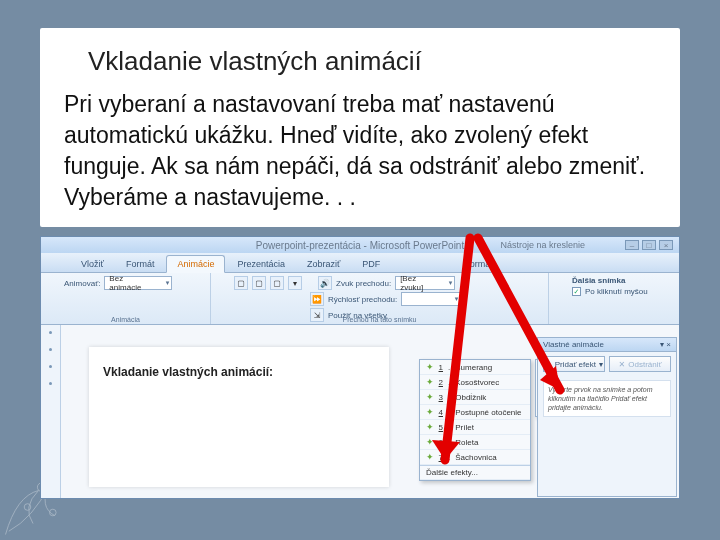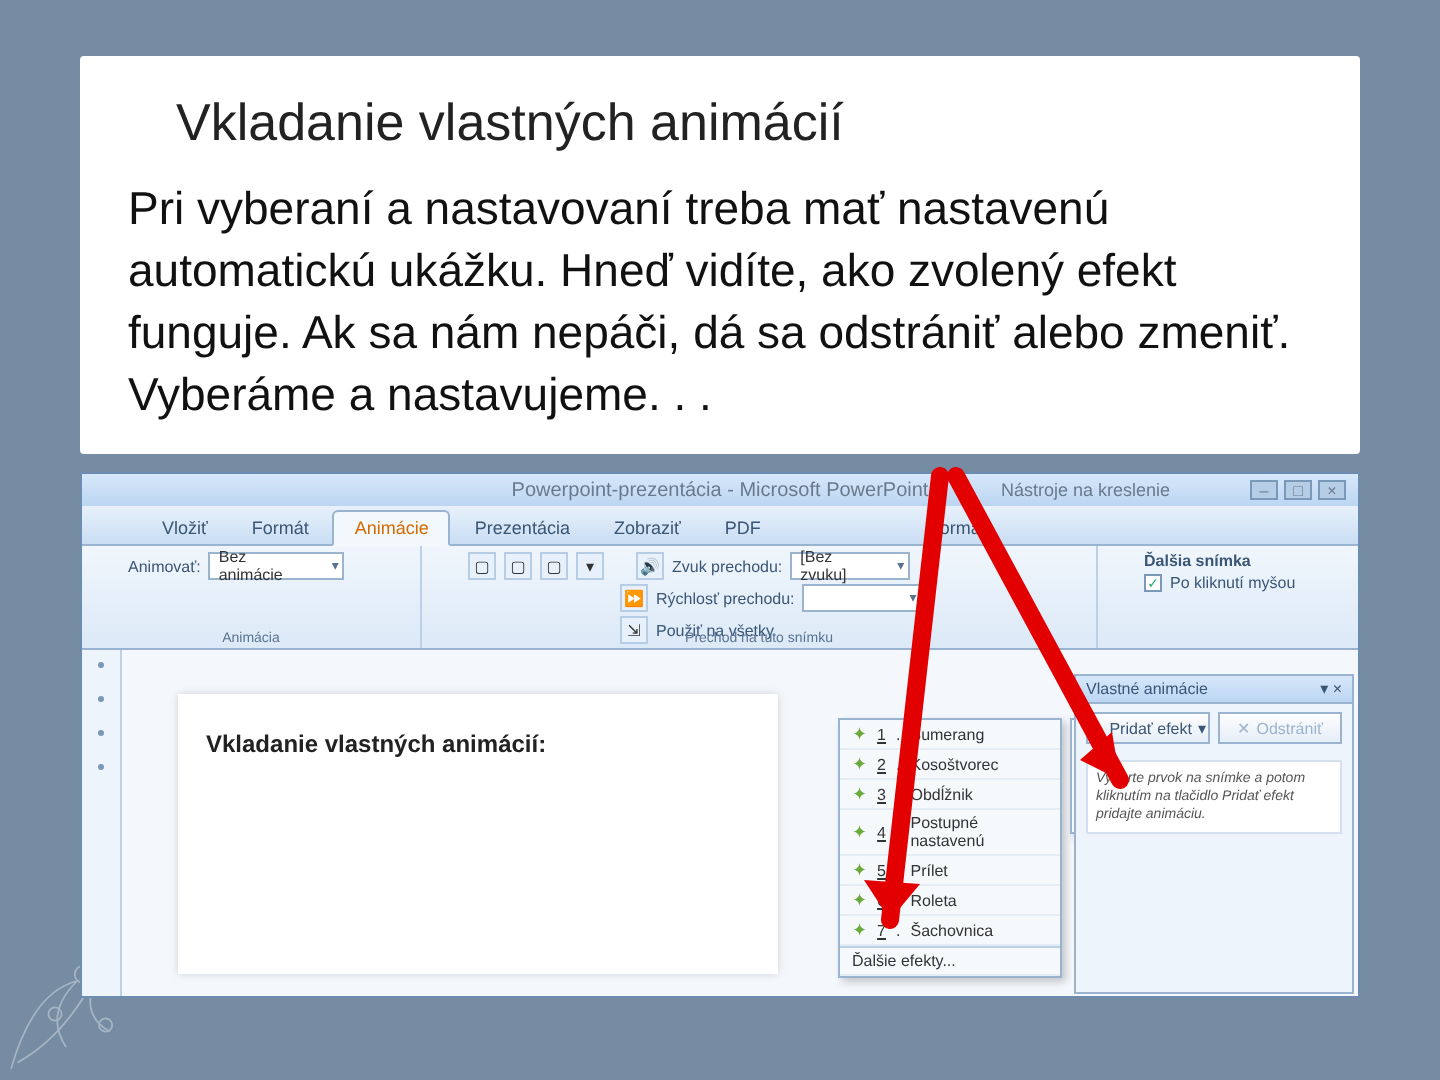--- a/index.html
+++ b/index.html
@@ -319,21 +319,21 @@
       <div class="slide-mini">
         <h3>Vkladanie vlastných animácií:</h3>
       </div>
     </div>
   </div>
 
   <div class="dropdown">
     <div class="dd-item"><span class="dd-star">✦</span><span class="dd-num">1</span>. <span>Bumerang</span></div>
     <div class="dd-item"><span class="dd-star">✦</span><span class="dd-num">2</span>. <span>Kosoštvorec</span></div>
     <div class="dd-item"><span class="dd-star">✦</span><span class="dd-num">3</span>. <span>Obdĺžnik</span></div>
-    <div class="dd-item"><span class="dd-star">✦</span><span class="dd-num">4</span>. <span>Postupné nastavenú</span></div>
+    <div class="dd-item"><span class="dd-star">✦</span><span class="dd-num">4</span>. <span>Postupné otočenie</span></div>
     <div class="dd-item"><span class="dd-star">✦</span><span class="dd-num">5</span>. <span>Prílet</span></div>
     <div class="dd-item"><span class="dd-star">✦</span><span class="dd-num">6</span>. <span>Roleta</span></div>
     <div class="dd-item"><span class="dd-star">✦</span><span class="dd-num">7</span>. <span>Šachovnica</span></div>
     <div class="dd-item sep">
         <span>Ďalšie efekty...</span>
       </div>
   </div>
 
   <div class="submenu">
     <div class="sm-item">

